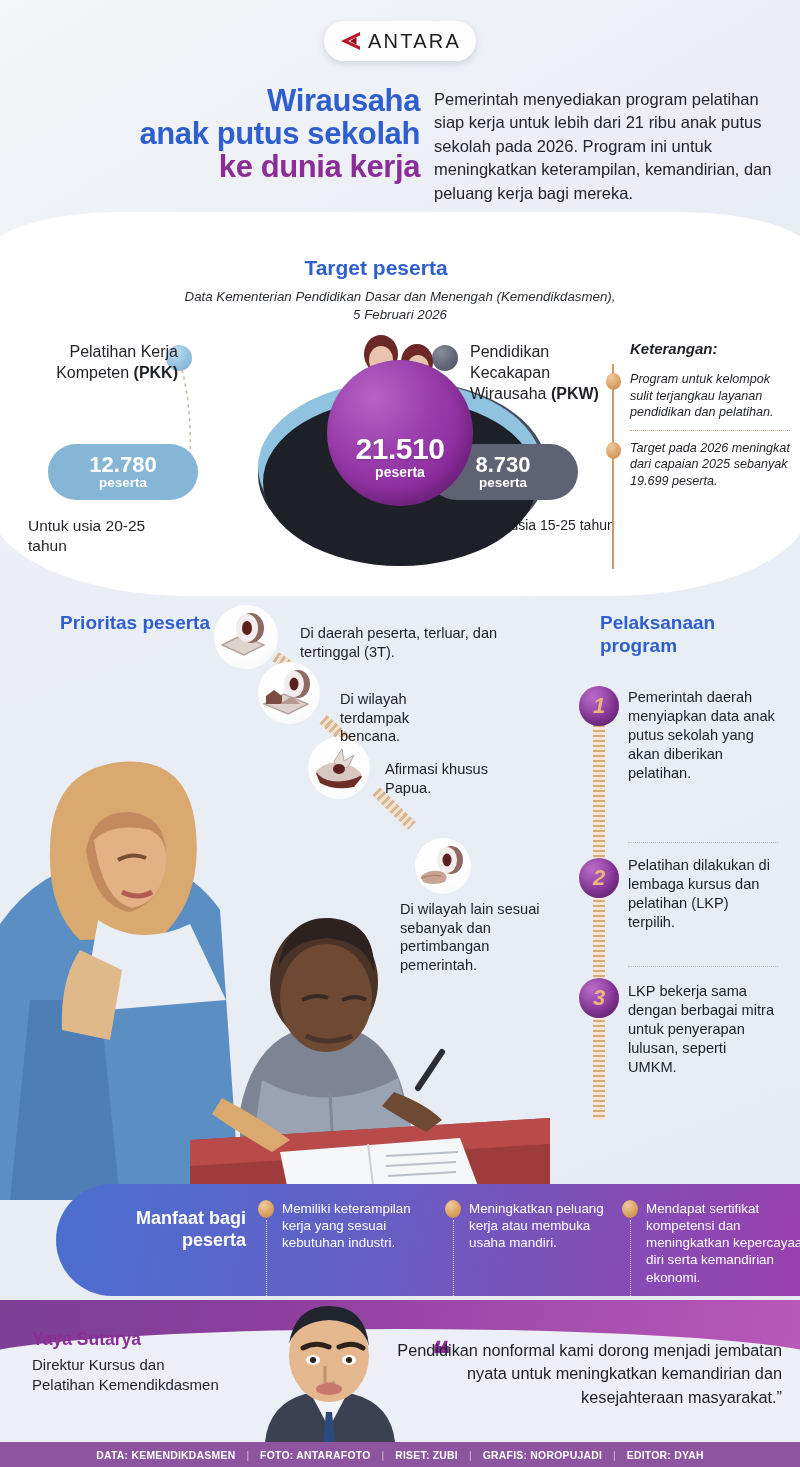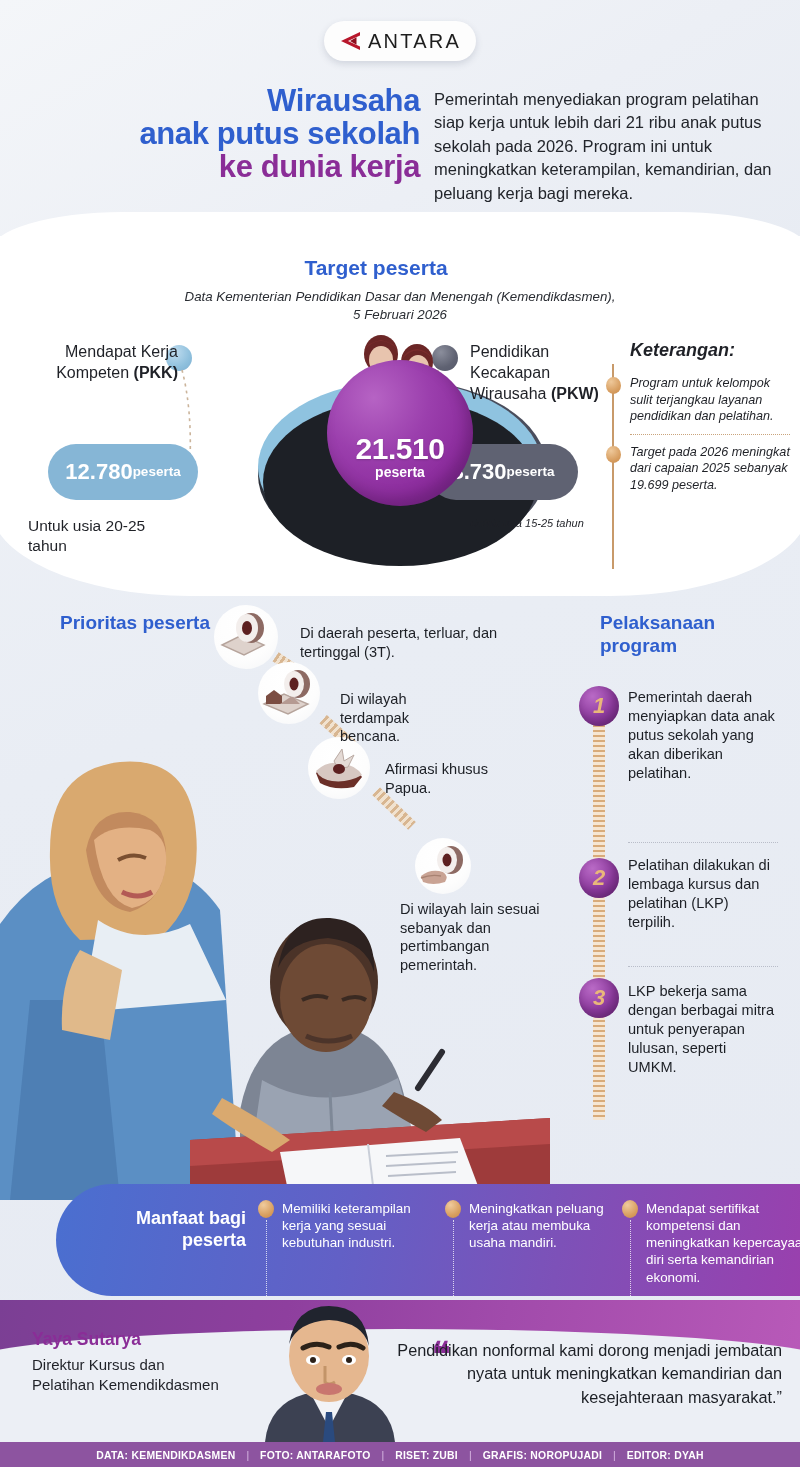--- a/index.html
+++ b/index.html
@@ -54,43 +54,43 @@
       box-shadow:inset -6px -8px 14px rgba(0,0,0,.18);
       display:flex; flex-direction:column; align-items:center; justify-content:flex-end;
       padding-bottom:26px; z-index:6; }
   .bubble-num { font-size:30px; font-weight:bold; color:#fff; letter-spacing:-0.5px;
       text-shadow:0 1px 2px rgba(0,0,0,.18); }
   .bubble-lbl { font-size:14px; font-weight:bold; color:#fff; margin-top:-2px; }
   .kids { position:absolute; left:345px; top:332px; width:112px; height:74px; z-index:5; }
 
   
   .pill { position:absolute; height:56px; border-radius:28px; display:flex;
-      flex-direction:row; align-items:center; justify-content:center; color:#fff; }
+      flex-direction:column; align-items:center; justify-content:center; color:#fff; }
   .pill-l { left:48px; top:444px; width:150px; background:#86b6d6; }
   .pill-r { left:428px; top:444px; width:150px; background:#5f6272; }
   .pill-num { font-size:22px; font-weight:bold; line-height:1.05; }
   .pill-sub { font-size:13.5px; font-weight:bold; line-height:1.1; }
 
   .lbl-l { position:absolute; left:28px; top:342px; width:150px; text-align:right;
       font-size:16px; line-height:1.3; color:#1f2127; }
   .lbl-r { position:absolute; left:470px; top:342px; width:160px;
       font-size:16px; line-height:1.3; color:#1f2127; }
   .age-l { position:absolute; left:28px; top:516px; width:150px; text-align:left;
       font-size:15.5px; line-height:1.3; color:#1f2127; }
   .age-r { position:absolute; left:470px; top:516px; width:160px;
-      font-size:11px; line-height:1.3; color:#1f2127;font-style:italic; }
+      font-size:14px; line-height:1.3; color:#1f2127; }
 
   .dot-l { position:absolute; left:166px; top:345px; width:26px; height:26px; border-radius:50%;
       background:radial-gradient(circle at 34% 28%,#bfdcef,#8fc0dd 60%,#7badd0); }
   .dot-r { position:absolute; left:432px; top:345px; width:26px; height:26px; border-radius:50%;
       background:radial-gradient(circle at 34% 28%,#8b8e9c,#5f6272 60%,#55586a); }
 
   
   .ket { position:absolute; left:630px; top:340px; width:160px; }
-  .ket-h { font-size:18px; font-style:italic; font-weight:bold; color:#1f2127; margin-bottom:14px; }
+  .ket-h { font-size:15px; font-style:italic; font-weight:bold; color:#1f2127; margin-bottom:14px; }
   .ket-rail { position:absolute; left:-18px; top:24px; width:2px; height:205px;
       background:#c89a6a; }
   .ket-item { position:relative; font-size:12.6px; line-height:1.32; font-style:italic;
       color:#1f2127; padding-bottom:9px; }
   .ket-item + .ket-item { border-top:1px dotted #c9a47c; padding-top:9px; }
   .ket-bullet { position:absolute; left:-24px; top:2px; width:15px; height:17px; border-radius:50%;
       background:radial-gradient(circle at 34% 28%,#eec89a,#d69c5e 65%,#c78a4c); }
 
   
   .mid { position:absolute; left:0; top:560px; width:800px; height:640px;
@@ -235,21 +235,21 @@
   <div class="dot-l"></div>
   <div class="dot-r"></div>
   <svg style="position:absolute;left:176px;top:368px;width:24px;height:96px" viewBox="0 0 24 96">
     <path d="M6 2 Q16 40 14 94" stroke="#cbb49b" stroke-width="1.6" fill="none" stroke-dasharray="3,4"></path>
   </svg>
   <svg style="position:absolute;left:420px;top:368px;width:24px;height:96px" viewBox="0 0 24 96">
     <path d="M18 2 Q8 40 10 94" stroke="#cbb49b" stroke-width="1.6" fill="none" stroke-dasharray="3,4"></path>
   </svg>
 
   <div class="lbl-l">
-    <span>Mendapat Kerja Kompeten</span>
+    <span>Pelatihan Kerja Kompeten</span>
     <b>(PKK)</b>
   </div>
   <div class="pill pill-l">
     <div class="pill-num">12.780</div>
     <div class="pill-sub">peserta</div>
   </div>
   <div class="age-l">Untuk usia 20-25 tahun</div>
 
   <div class="lbl-r">
     <span>Pendidikan Kecakapan Wirausaha</span>

